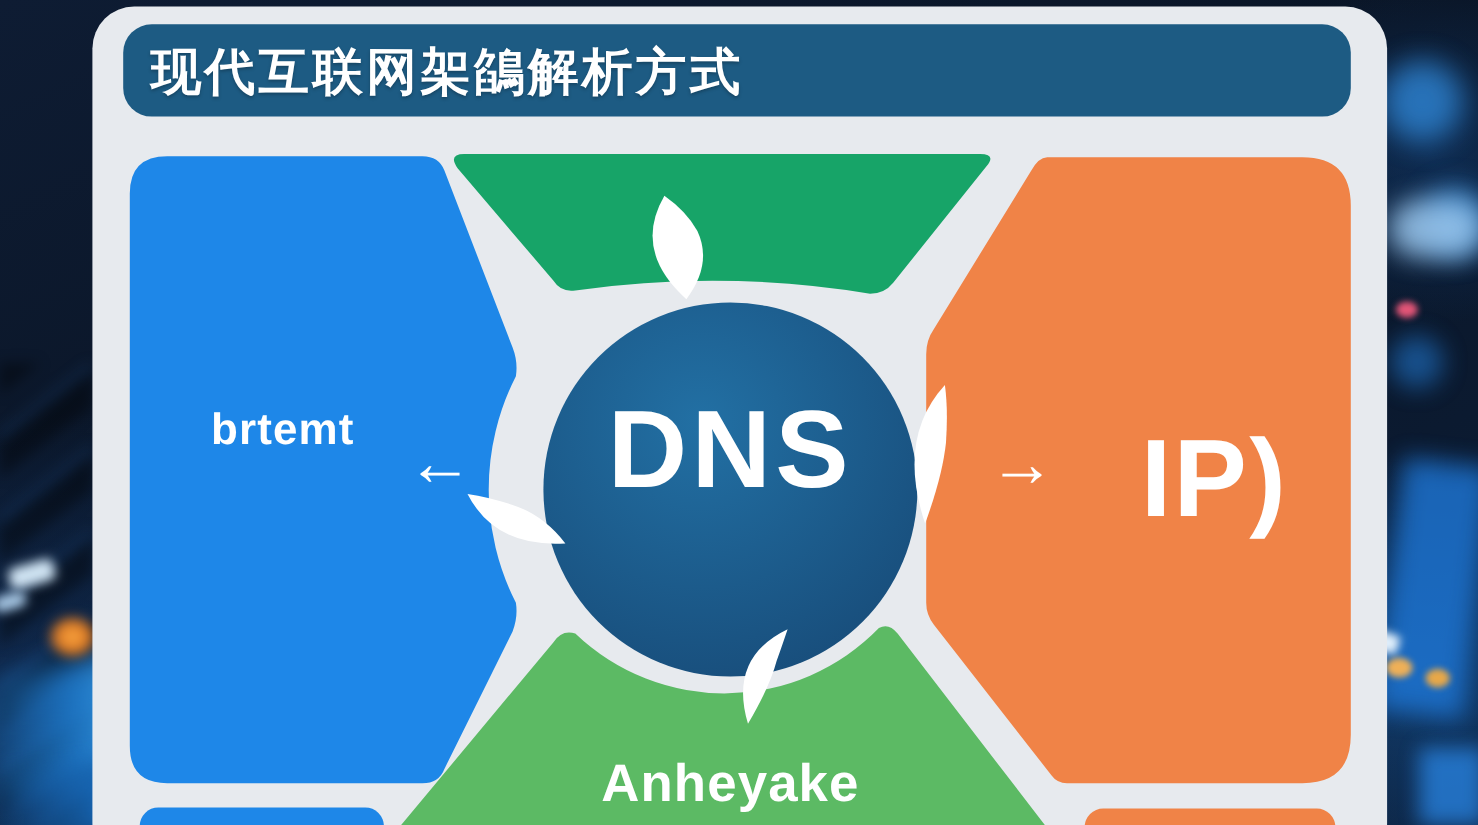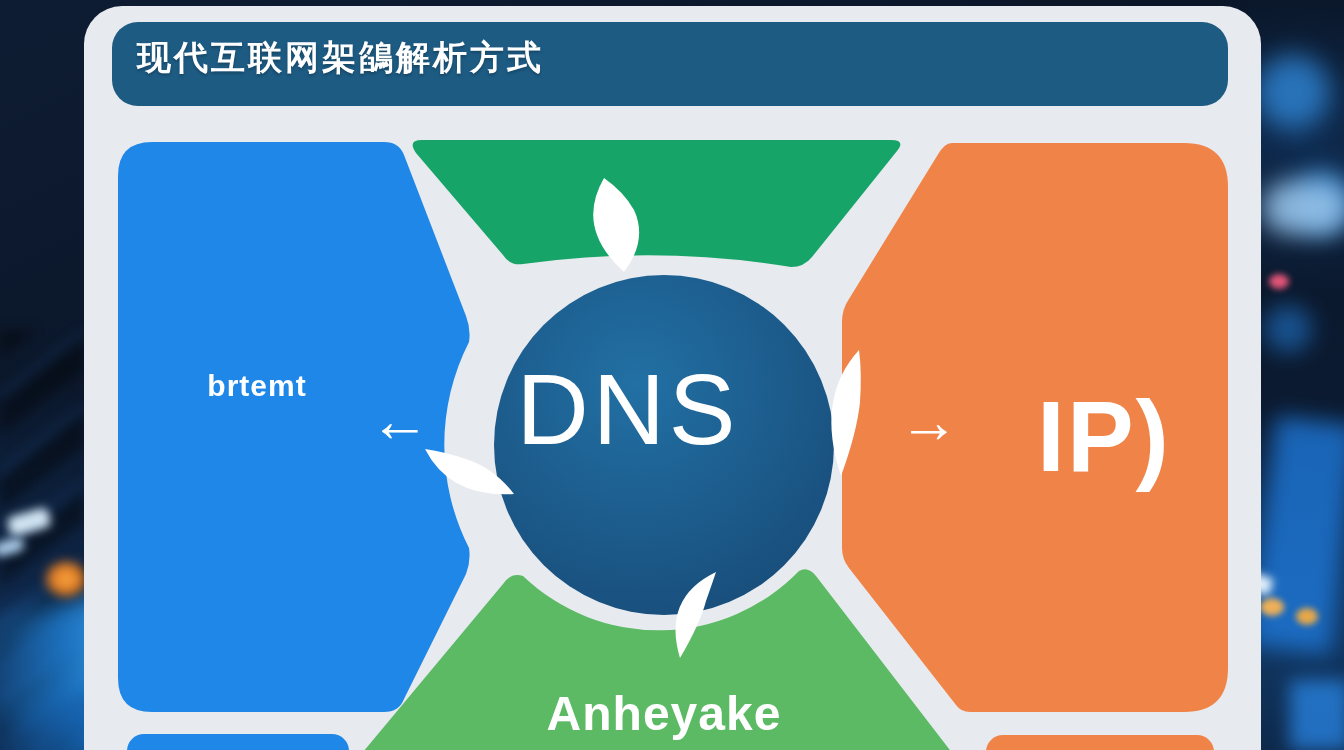--- a/index.html
+++ b/index.html
@@ -37,24 +37,24 @@
   .keys-shadow{left:0;top:330px;width:84px;height:420px;
       background:repeating-linear-gradient(-38deg, rgba(0,0,0,.38) 0 26px, rgba(30,90,160,.18) 26px 34px, transparent 34px 60px);
       filter:blur(6px);}
 
   
   svg.diagram{position:absolute;left:0;top:0;width:1344px;height:750px;}
 
   
   .overlay{position:absolute;inset:0;color:var(--text-white,#fff);}
   .overlay > div{position:absolute;}
-  .title{left:137px;top:35px;font-size:34px;font-weight:700;letter-spacing:3px;
+  .title{left:137px;top:35px;font-size:46px;font-weight:700;letter-spacing:3px;
          color:var(--text-white,#fff);text-shadow:0 2px 3px rgba(0,0,0,.25);white-space:nowrap;}
-  .left-label{left:132px;top:370px;width:250px;text-align:center;font-size:30px;font-weight:800;line-height:1.06;letter-spacing:1px;}
-  .dns{left:628px;top:409px;transform:translate(-50%,-50%);font-size:100px;font-weight:400;letter-spacing:4px;}
+  .left-label{left:132px;top:370px;width:250px;text-align:center;font-size:40px;font-weight:800;line-height:1.06;letter-spacing:1px;}
+  .dns{left:664px;top:409px;transform:translate(-50%,-50%);font-size:100px;font-weight:700;letter-spacing:4px;}
   .ip{left:1104px;top:436px;transform:translate(-50%,-50%);font-size:100px;font-weight:800;letter-spacing:2px;}
   .anheyake{left:664px;top:713px;transform:translate(-50%,-50%);font-size:48px;font-weight:800;letter-spacing:1px;}
   .arrow{font-size:60px;font-weight:700;line-height:1;}
   .arrow-left{left:400px;top:421px;transform:translate(-50%,-50%);}
   .arrow-right{left:929px;top:422px;transform:translate(-50%,-50%);}
 </style>
 </head>
 <body>
 
 <div class="stage">

